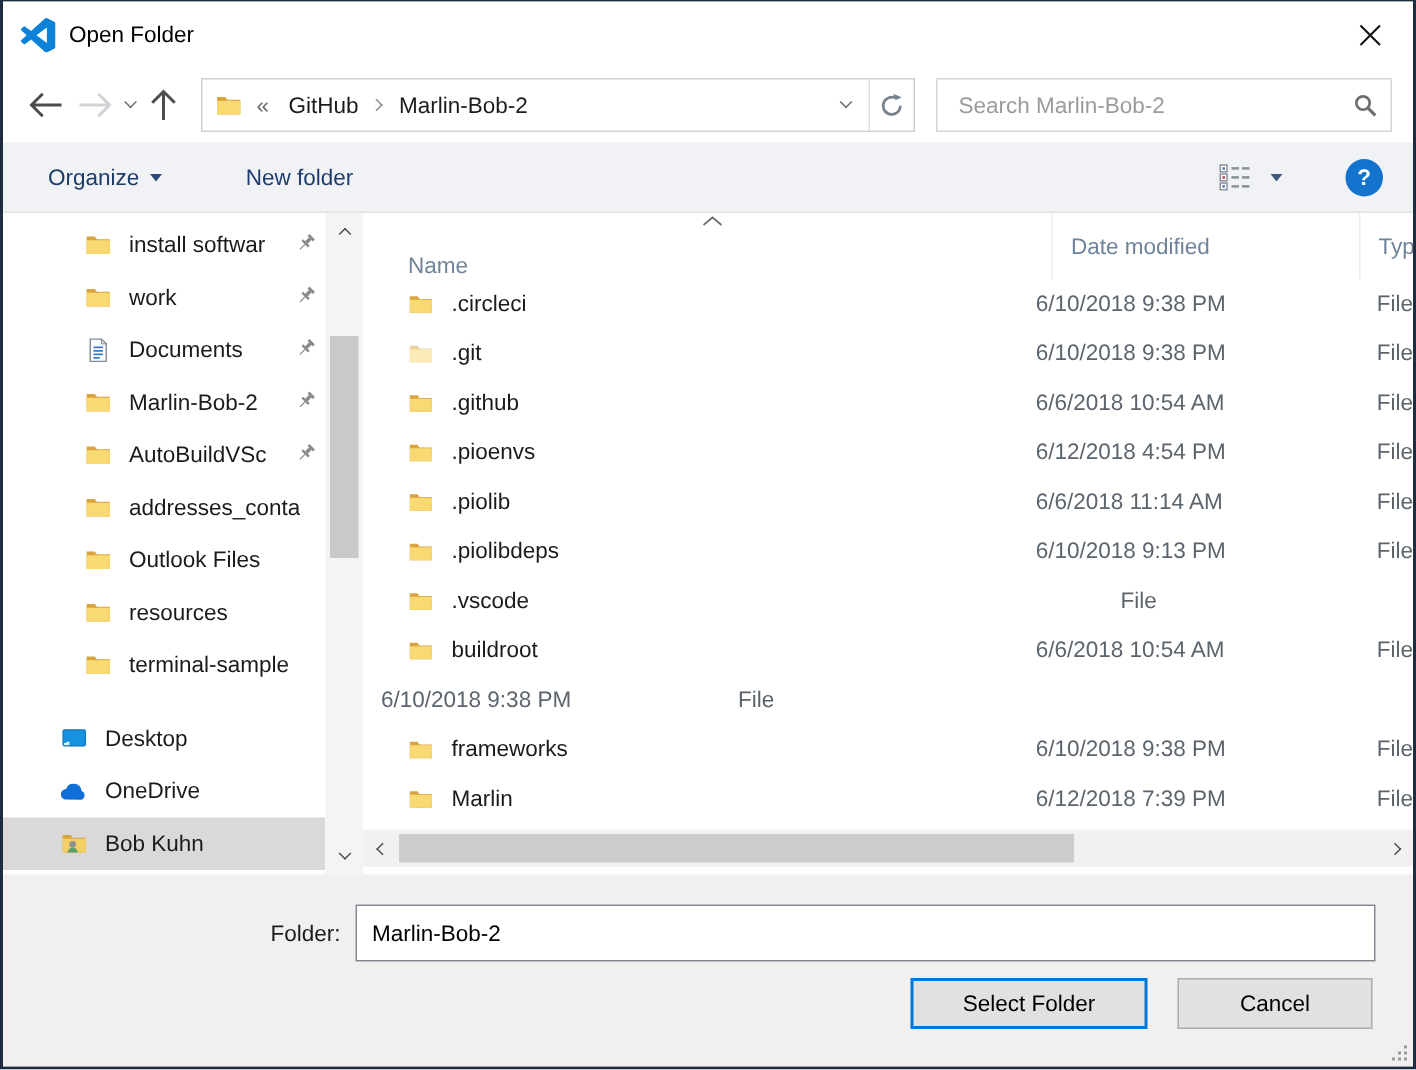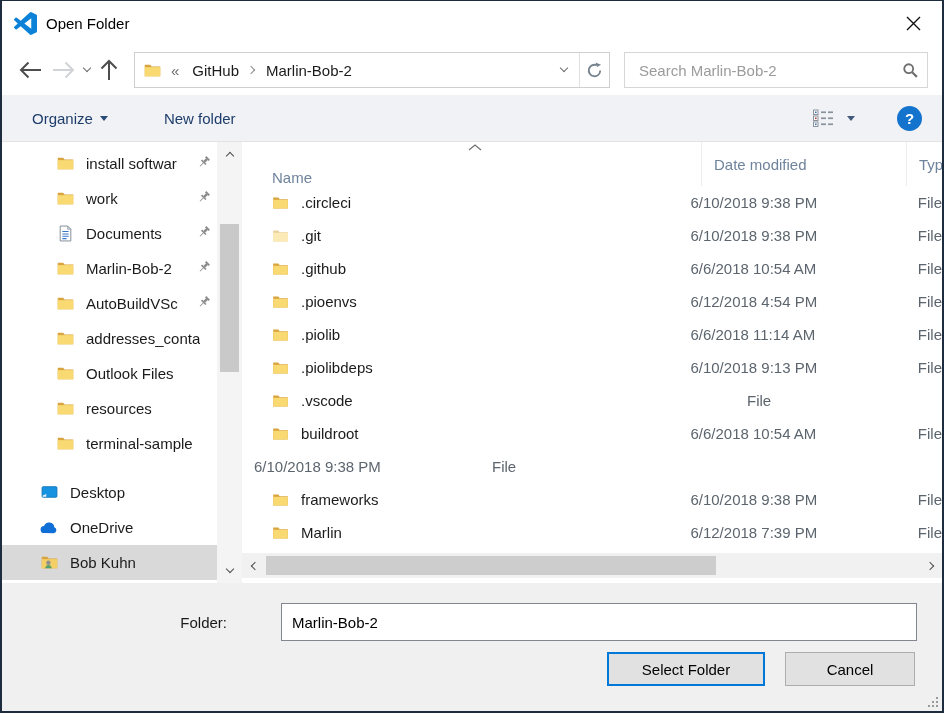--- a/index.html
+++ b/index.html
@@ -82,21 +82,21 @@
   .h-thumb{position:absolute;top:3px;height:19px;left:24px;width:450px;background:#cdcdcd;}
   
   .chv{display:inline-block;width:8px;height:8px;border-right:2px solid currentColor;border-bottom:2px solid currentColor;}
   .chv.down{transform:rotate(45deg) ;margin-top:-4px;}
   .chv.up{transform:rotate(-135deg);margin-bottom:-4px;}
   .chv.left{transform:rotate(135deg);margin-left:3px;}
   .chv.right{transform:rotate(-45deg);margin-right:3px;}
   .chv.small{width:6px;height:6px;border-width:1.6px;}
   
   .bottombar{height:128px;background:#f0f0f0;flex:0 0 auto;position:relative;}
-  .folder-row{position:absolute;top:20px;left:0;right:25px;display:flex;align-items:center;gap:44px;}
+  .folder-row{position:absolute;top:20px;left:0;right:25px;display:flex;align-items:center;}
   .folder-label{width:235px;text-align:right;padding-right:10px;font-size:15px;color:#1b1b1b;}
   .folder-input{flex:1;height:38px;border:1px solid #82878f;background:#fff;font:15px "Liberation Sans","DejaVu Sans",sans-serif;padding:0 10px;color:#000;outline:none;}
   .btn-row{position:absolute;top:69px;right:27px;display:flex;gap:20px;}
   .btn{height:34px;background:#e1e1e1;font:15px "Liberation Sans","DejaVu Sans",sans-serif;color:#000;display:flex;align-items:center;justify-content:center;}
   .btn.primary{width:158px;border:2px solid #0078d7;}
   .btn.secondary{width:130px;border:1px solid #adadad;}
   .grip{position:absolute;right:2px;bottom:2px;}
 </style>
 </head>
 <body>

